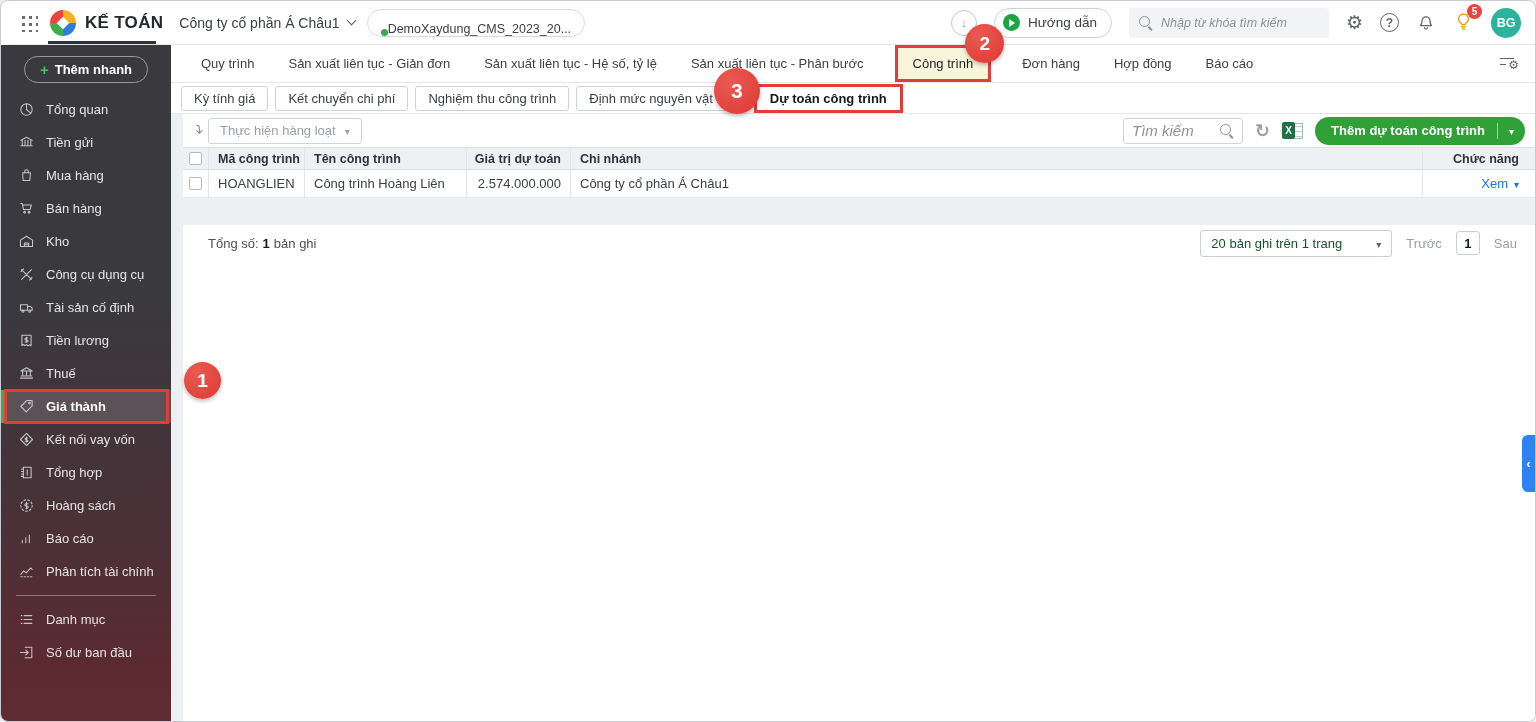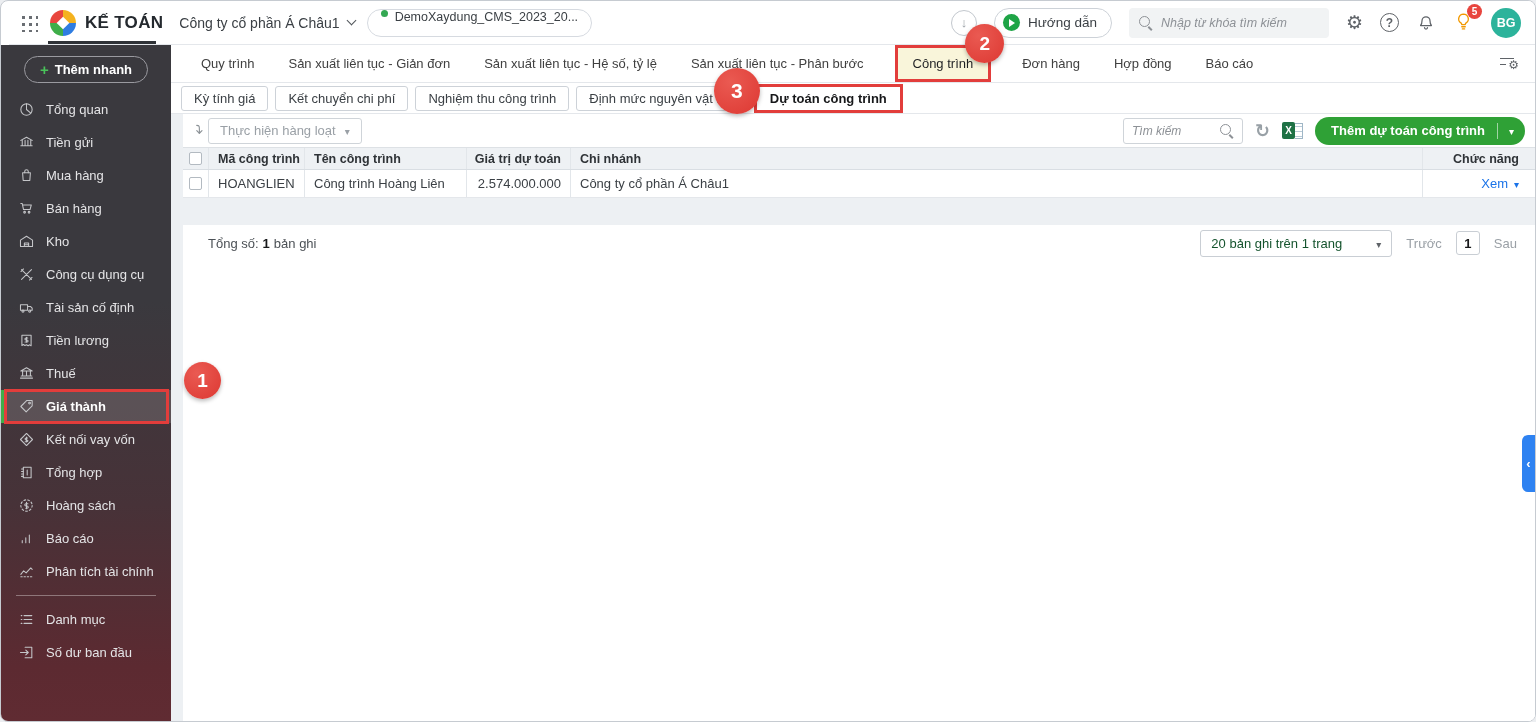--- a/index.html
+++ b/index.html
@@ -33,21 +33,21 @@
   }
   .logo::after {
     content: ""; position: absolute; left: 50%; top: 50%; width: 9px; height: 9px;
     background: #fff; transform: translate(-50%,-50%) rotate(45deg);
   }
   .app-name { font-size: 17px; font-weight: 800; color: #24292e; letter-spacing: .3px; margin-left: 9px; }
   .app-underline { position: absolute; left: 39px; bottom: 0; width: 108px; height: 3px; background: #2f3237; }
   .company { display: flex; align-items: center; gap: 8px; font-size: 14px; color: #3b4045; margin-left: 16px; cursor: pointer; }
   .chevron { width: 7px; height: 7px; border-right: 1.6px solid #50555a; border-bottom: 1.6px solid #50555a; transform: rotate(45deg); margin-top: -4px; }
   .db-pill {
-    display: flex; align-items: flex-start; gap: 7px; height: 28px; padding: 0 13px;
+    display: flex; align-items: flex-end; height: 28px; padding: 0 13px;
     border: 1px solid #d6dae0; border-radius: 14px; font-size: 12.5px; color: #3b4045;
     margin-left: 12px; cursor: pointer; white-space: nowrap;
   }
   .db-dot { width: 7px; height: 7px; border-radius: 50%; background: #34a853; flex: none; }
   .hdr-right { display: flex; align-items: center; gap: 17px; }
   .dl-circle {
     width: 26px; height: 26px; border-radius: 50%; border: 1.5px solid #c3c8ce;
     color: #9aa0a6; display: flex; align-items: center; justify-content: center; cursor: pointer;
   }
   .i-down::after { content: "↓"; font-size: 13px; }
@@ -135,21 +135,21 @@
   .toolbar { height: 33px; display: flex; align-items: center; padding: 0 10px 0 7px; gap: 0; }
   .sort-ico { width: 18px; height: 18px; color: #8b9196; cursor: pointer; flex: none; }
   .batch-btn {
     height: 26px; display: flex; align-items: center; gap: 9px; padding: 0 11px;
     border: 1px solid #cfd4d9; border-radius: 3px; background: #fff; color: #9aa0a6;
     font-size: 13px; font-family: inherit; cursor: default;
   }
   .i-caret::after { content: "▾"; font-size: 10px; }
   .toolbar-right { margin-left: auto; display: flex; align-items: center; gap: 12px; }
   .tb-search { display: flex; align-items: center; width: 120px; height: 26px; border: 1px solid #cfd4d9; border-radius: 3px; padding: 0 8px; gap: 6px; background: #fff; }
-  .tb-search input { flex: 1; min-width: 0; border: 0; outline: 0; font-style: italic; font-size: 12px; color: #a21caf; background: transparent; }
+  .tb-search input { flex: 1; min-width: 0; border: 0; outline: 0; font-style: italic; font-size: 15px; color: #a21caf; background: transparent; }
   .i-refresh { color: #98a0a6; cursor: pointer; }
   .i-refresh::after { content: "↻"; font-size: 18px; font-weight: 700; }
   .excel-ico { display: flex; align-items: center; cursor: pointer; }
   .x-green { width: 13px; height: 17px; background: #1e7145; border-radius: 2px; color: #fff; display: flex; align-items: center; justify-content: center; }
   .x-green::after { content: "X"; font-size: 10px; font-weight: 700; }
   .x-grid { width: 8px; height: 16px; border: 1px solid #9fb6c6; border-left: none; background: linear-gradient(#b9cbd8 1px, transparent 1px) 0 2px / 8px 5px; }
   .add-btn {
     height: 28px; display: flex; align-items: center; padding: 0 0 0 16px; border: none;
     border-radius: 14px; background: #2fa136; color: #fff; font-size: 13px; font-weight: 700;
     font-family: inherit; cursor: pointer;

